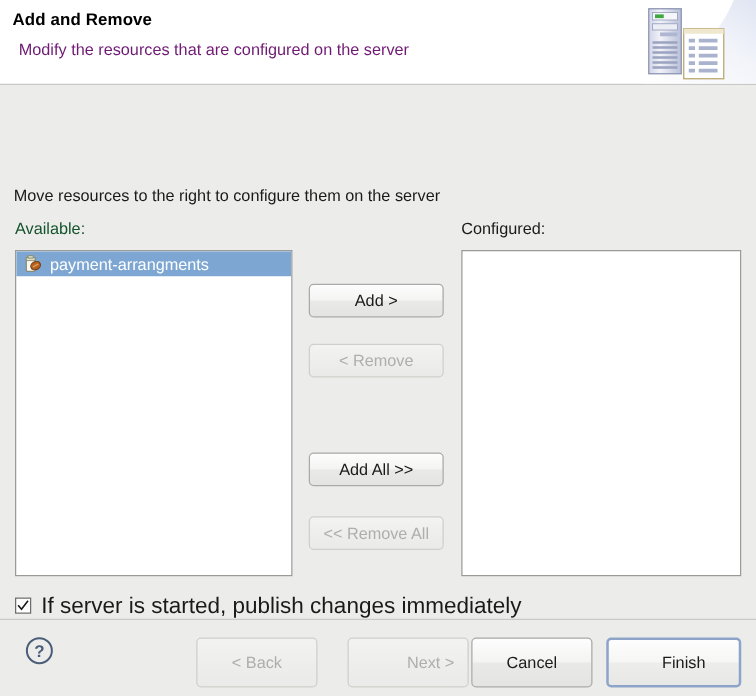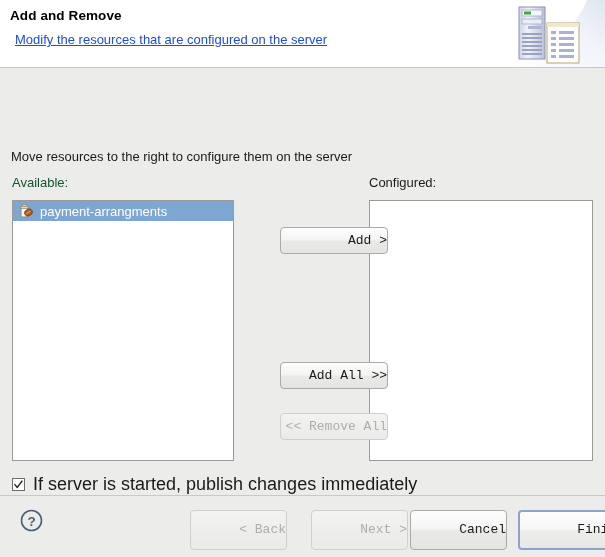--- a/index.html
+++ b/index.html
@@ -33,22 +33,21 @@
     font-size: 13.5px;
     font-weight: bold;
     color: #000000;
     letter-spacing: 0.1px;
   }
   .wiz-subtitle {
     position: absolute;
     left: 15px;
     top: 32px;
     font-size: 13px;
-    color: #1d4ed8;
-    text-decoration: underline;
+    color: #701a75;
   }
   .header-art {
     position: absolute;
     right: 0;
     top: 0;
     width: 110px;
     height: 67px;
   }
 
   
@@ -117,33 +116,32 @@
   .list-row .row-icon {
     width: 16px;
     height: 16px;
     margin-right: 6px;
     flex: 0 0 16px;
     display: block;
   }
 
   
   .btn {
-    font-family: Liberation Mono, monospace;
+    font-family: Liberation Sans, sans-serif;
     font-size: 13px;
     color: #1a1a1a;
     background: linear-gradient(to bottom, #fdfdfd 0%, #f4f4f3 48%, #e9e9e7 52%, #e4e4e2 100%);
     border: 1px solid #aaaaa7;
     border-radius: 4px;
     box-sizing: border-box;
-    text-align: right;
+    text-align: center;
     cursor: default;
     padding: 0;
     white-space: nowrap;
     overflow: hidden;
-    margin-left: 33px;
   }
   .btn.disabled {
     color: #aeaeac;
     background: linear-gradient(to bottom, #f3f3f2 0%, #eeeeec 50%, #eaeae8 100%);
     border-color: #cfcfcc;
   }
   .btn.default {
     border: 2px solid #8da4c8;
     background: linear-gradient(to bottom, #fdfdfd 0%, #f6f6f5 48%, #ededeb 52%, #e7e7e5 100%);
     padding-left: 16px;
@@ -284,20 +282,21 @@
           <path d="M8 9.6 L13 9.2" stroke="#e8a768" stroke-width="0.9" fill="none" transform="rotate(-25 10.5 9.5)"></path>
         </svg>
       </span>
       <span>payment-arrangments</span>
     </div>
   </div>
 
   <div class="listbox configured"></div>
 
   <button class="btn mid-btn add">Add &gt;</button>
+  <button class="btn mid-btn remove disabled">&lt; Remove</button>
   <button class="btn mid-btn addall">Add All &gt;&gt;</button>
   <button class="btn mid-btn removeall disabled">&lt;&lt; Remove All</button>
 
   <div class="checkrow">
     <span class="cbox">
       <svg width="11" height="11" viewBox="0 0 11 11">
         <path d="M1.5 5.2 L4.2 8.4 L9.4 1.6" stroke="#1a1a1a" stroke-width="1.3" fill="none"></path>
       </svg>
     </span>
     <span class="cblabel">If server is started, publish changes immediately</span>

